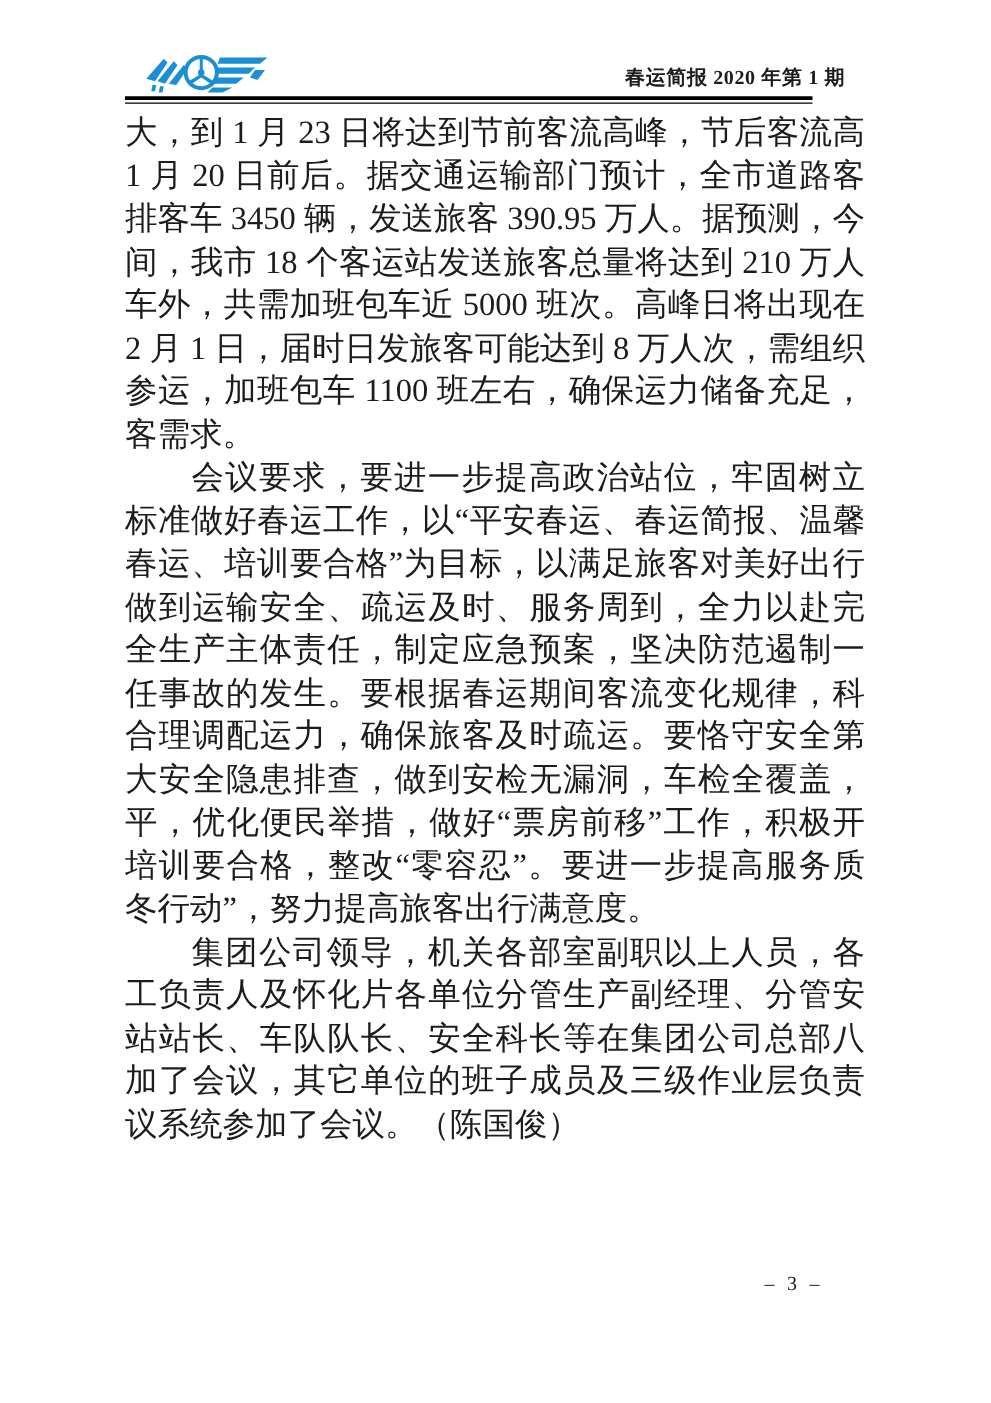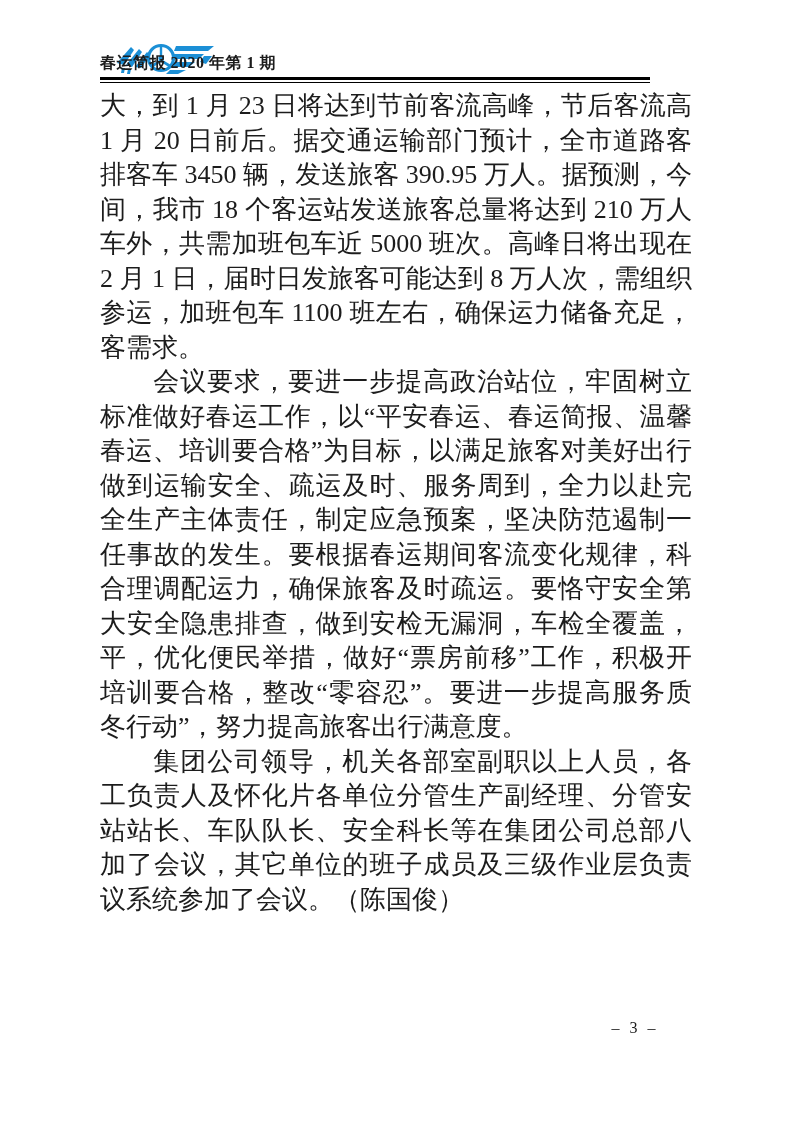--- a/index.html
+++ b/index.html
@@ -13,21 +13,21 @@
   }
   .page { position: absolute; inset: 0; }
 
   
   .logo {
     position: absolute; left: 116px; top: 40px;
     width: 100px; height: 38px;
   }
   .header-title {
     position: absolute; left: 100px; top: 53px; width: 576px;
-    text-align: left;
+    text-align: right;
     font-size: 16px; line-height: 19px; font-weight: bold;
     letter-spacing: 0.5px;
   }
   .rule-thick {
     position: absolute; left: 100px; top: 77px;
     width: 550px; height: 2.5px; background: #000;
   }
   .rule-thin {
     position: absolute; left: 100px; top: 81.5px;
     width: 550px; height: 1px; background: #000;

